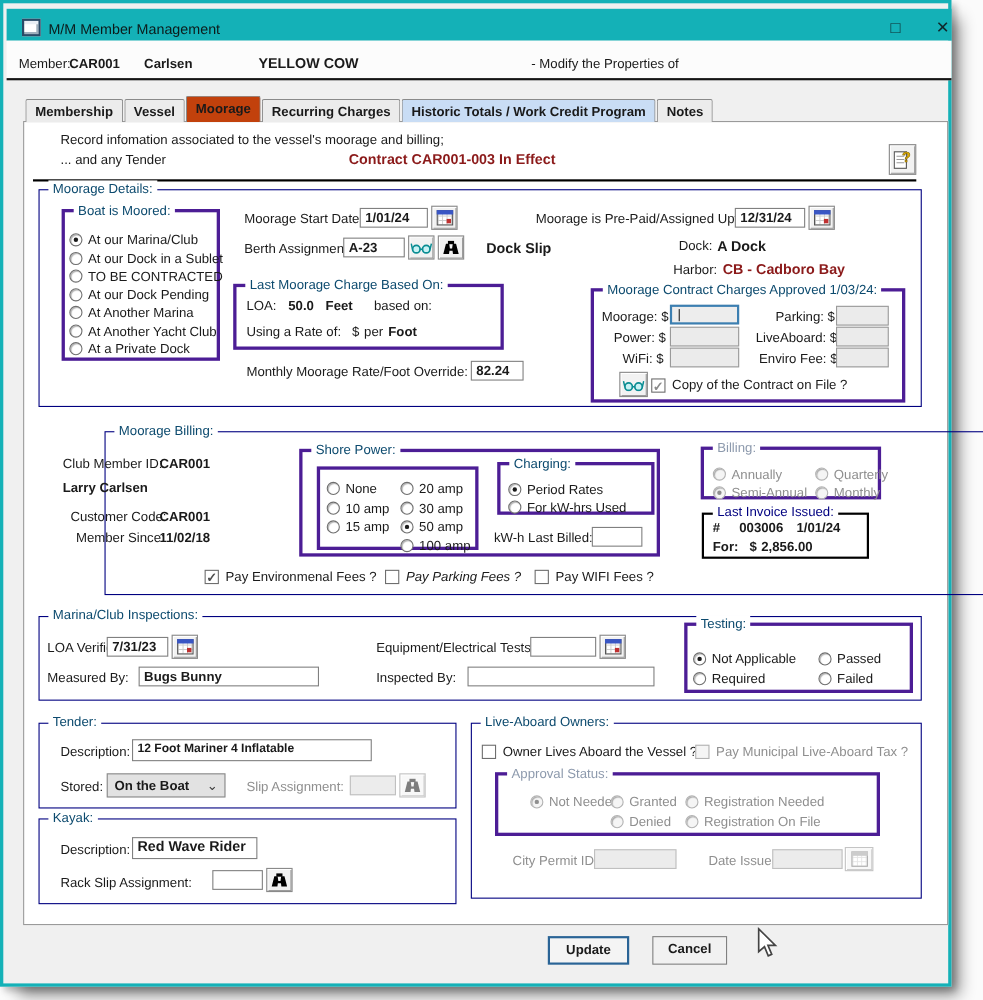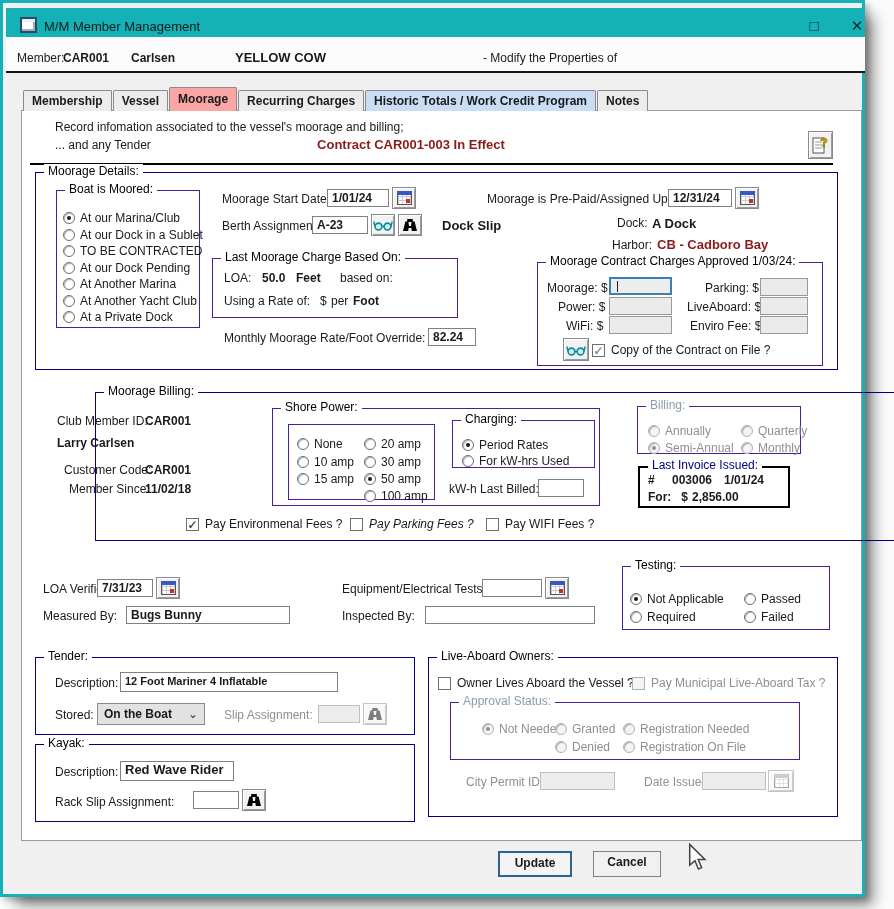--- a/index.html
+++ b/index.html
@@ -21,29 +21,29 @@
   .tbtn { position:absolute; top:9px; width:22px; height:18px; color:#10282b; font-size:15px; line-height:18px; text-align:center; cursor:pointer; }
   .memberbar { position:absolute; left:3px; top:34px; width:859px; height:36px; background:#fcfcfc; border-bottom:2px solid #151515; }
   .lbl { position:absolute; white-space:nowrap; }
   .b { font-weight:bold; }
   .maroon { color:#8b1a1a; }
   .gray { color:#8f8f8f; }
 
   .tabrow { position:absolute; left:20px; top:84px; display:flex; align-items:flex-end; height:24px; z-index:3; }
   .tab { border:1px solid #8a8a8a; border-bottom:none; background:#ececec; font-weight:bold;
     padding:3px 8px 2px; margin-right:1px; border-radius:2px 2px 0 0; height:21px; white-space:nowrap; cursor:pointer; }
-  .tab.active { background:#fca5a5; height:24px; padding-top:4px; z-index:4; }
+  .tab.active { background:#c2410c; height:24px; padding-top:4px; z-index:4; }
   .tab.hl { background:#c9ddf5; }
   .panel { position:absolute; left:18px; top:107px; width:841px; height:731px; background:#fff; border:1px solid #9a9a9a; z-index:1; }
   .content { position:absolute; left:0; top:0; width:894px; height:909px; z-index:2; pointer-events:none; }
   .content * { pointer-events:auto; }
 
   .gb { position:absolute; border:1px solid #000080; }
-  .gb > .cap, .sub > .cap { position:absolute; top:-9px; left:8px; background:#fff; padding:0 4px; color:#000000; white-space:nowrap; }
-  .sub { position:absolute; border:1px solid #4c1d95; }
+  .gb > .cap, .sub > .cap { position:absolute; top:-9px; left:8px; background:#fff; padding:0 4px; color:#0c4a6e; white-space:nowrap; }
+  .sub { position:absolute; border:3px solid #4c1d95; }
   .sub.dis > .cap { color:#8d9aad; }
   .blackbox { position:absolute; border:2px solid #000; }
   .blackbox > .cap { position:absolute; top:-10px; left:8px; background:#fff; padding:0 4px; color:#000080; white-space:nowrap; }
 
   .tbox { position:absolute; background:#fff; border:1px solid #808080; font-weight:bold;
     padding:1px 4px; white-space:nowrap; overflow:hidden; height:18px; line-height:14px; }
   .tbox.sunken { background:#ebebeb; border-color:#9a9a9a; }
   .tbox.dis { background:#ececec; border-color:#c0c0c0; }
   .tbox.focus { border:2px solid #3c7fb1; background:#ededed; }
   .caret { position:absolute; left:6px; top:2px; width:1px; height:11px; background:#222; }
@@ -337,20 +337,23 @@
     </div>
     <div class="cb" style="left:350px; top:517px;font-style:italic;">
       <span class="cbsq"></span>
       <span>Pay Parking Fees ?</span>
     </div>
     <div class="cb" style="left:486px; top:517px;">
       <span class="cbsq"></span>
       <span>Pay WIFI Fees ?</span>
     </div>
 
+    <div class="gb" style="left:35px; top:560px; width:803px; height:77px;">
+      <span class="cap">Marina/Club Inspections:</span>
+    </div>
     <span class="lbl" style="left:43px; top:582px;">LOA Verified:</span>
     <div class="tbox" style="left:97px; top:579px; width:56px;">7/31/23</div>
     <button class="btn3d" style="left:156px; top:577px; width:24px; height:22px;">
         <span class="calg"></span>
       </button>
     <span class="lbl" style="left:43px; top:609px;">Measured By:</span>
     <div class="tbox" style="left:126px; top:606px; width:164px;">Bugs Bunny</div>
     <span class="lbl" style="left:342px; top:582px;">Equipment/Electrical Tests:</span>
     <div class="tbox" style="left:482px; top:579px; width:60px;"></div>
     <button class="btn3d" style="left:545px; top:577px; width:24px; height:22px;">

